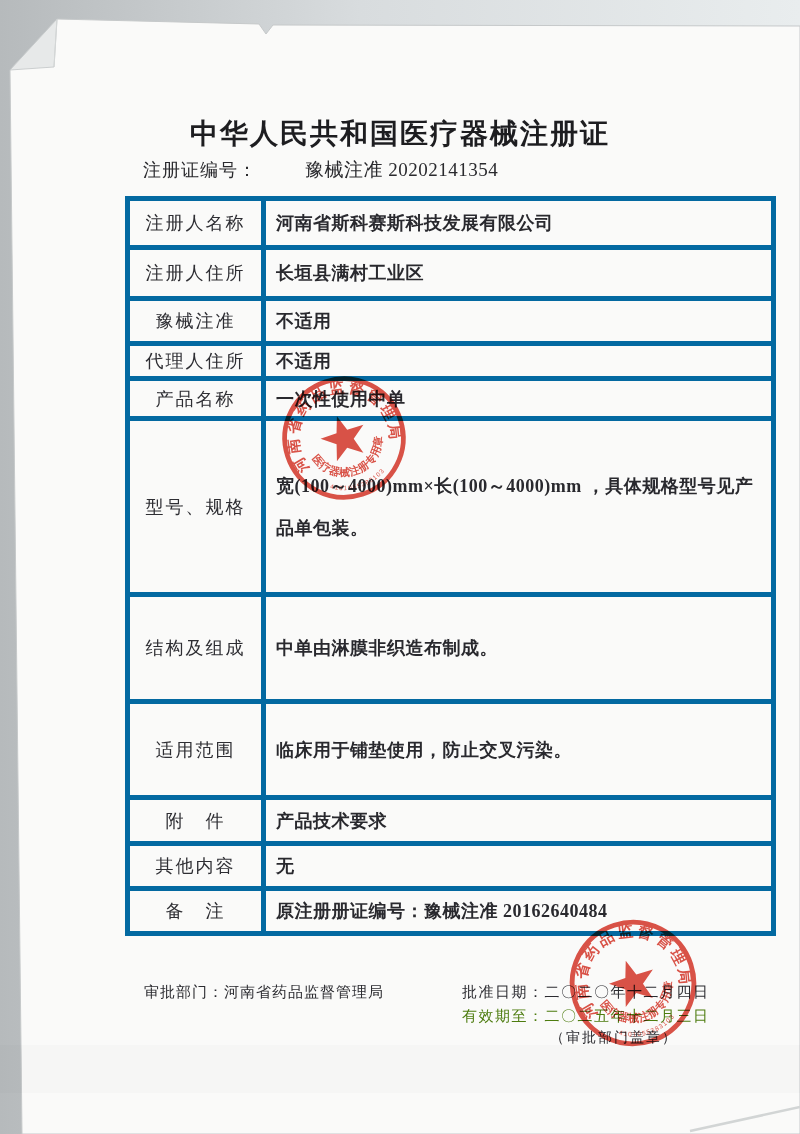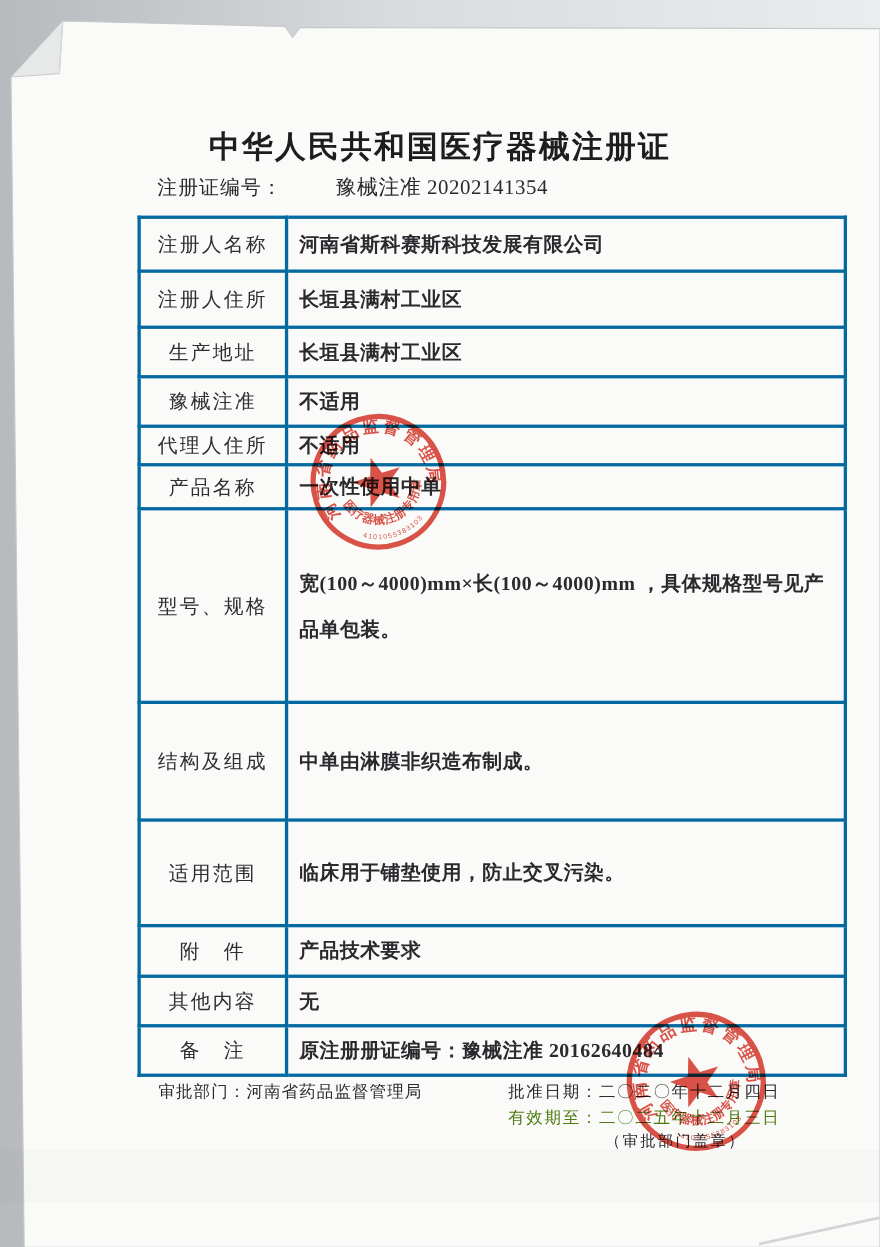--- a/index.html
+++ b/index.html
@@ -22,21 +22,21 @@
     position:absolute;left:143px;top:157px;font-size:18px;color:#2a2a2e;
     letter-spacing:1px;white-space:nowrap;
   }
   .regline .num{font-family:"Liberation Serif",serif;font-size:19px;letter-spacing:0.5px;margin-left:48px;}
 
   table.cert{
     position:absolute;left:125px;top:196px;width:612px;
     border-collapse:collapse;table-layout:fixed;
     background:transparent;
   }
-  table.cert td{border:3px solid #0369a1;vertical-align:middle;}
+  table.cert td{border:5px solid #0369a1;vertical-align:middle;}
   td.lbl{
     width:127px;text-align:center;font-size:18px;letter-spacing:2px;color:#2e2e33;
     padding:0 2px;
   }
   td.val{
     width:485px;padding:2px 10px;font-size:18px;color:#29292e;
     font-family:"Liberation Serif",serif;letter-spacing:0.5px;line-height:1.45;font-weight:bold;
   }
   tr.rh-0{height:49px}tr.rh-1{height:51px}tr.rh-2{height:45px}tr.rh-3{height:45px}
   tr.rh-4{height:35px}tr.rh-5{height:40px}tr.rh-6{height:176px}tr.rh-7{height:107px}
@@ -76,24 +76,20 @@
   </div>
 
   <table class="cert">
     <tbody>
         <tr class="rh-0">
       <td class="lbl">注册人名称</td>
       <td class="val">河南省斯科赛斯科技发展有限公司</td>
     </tr>
     <tr class="rh-1">
       <td class="lbl">注册人住所</td>
-      <td class="val">长垣县满村工业区</td>
-    </tr>
-    <tr class="rh-2">
-      <td class="lbl">生产地址</td>
       <td class="val">长垣县满村工业区</td>
     </tr>
     <tr class="rh-3">
       <td class="lbl">豫械注准</td>
       <td class="val">不适用</td>
     </tr>
     <tr class="rh-4">
       <td class="lbl">代理人住所</td>
       <td class="val">不适用</td>
     </tr>

